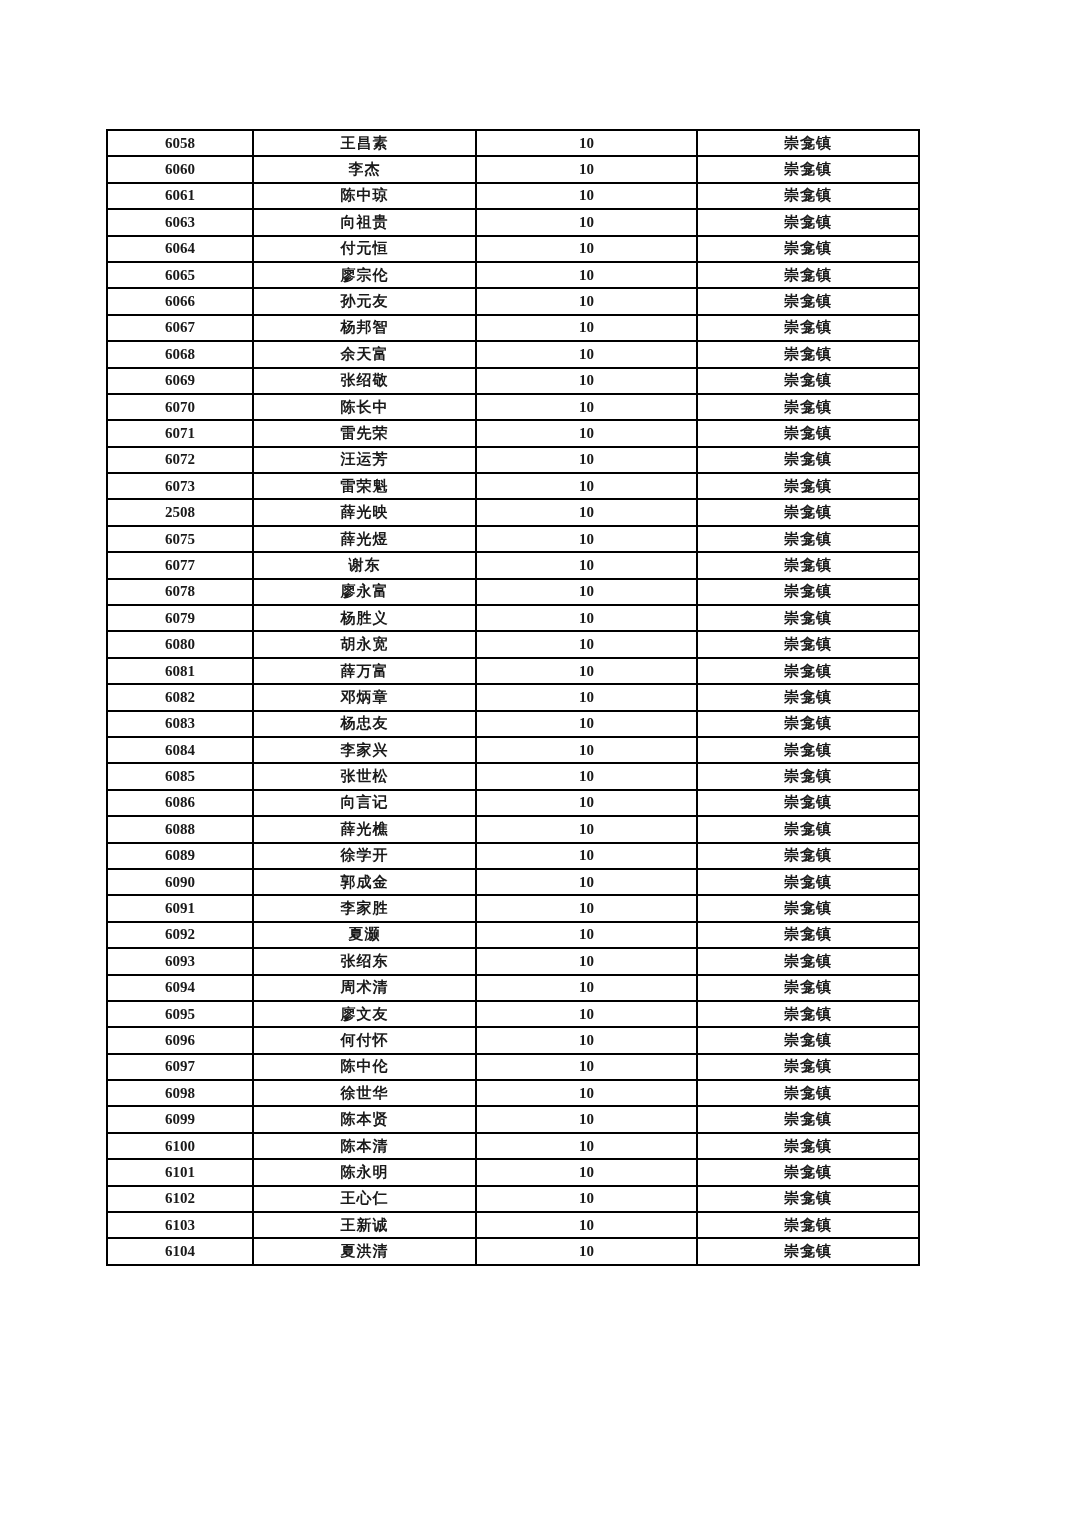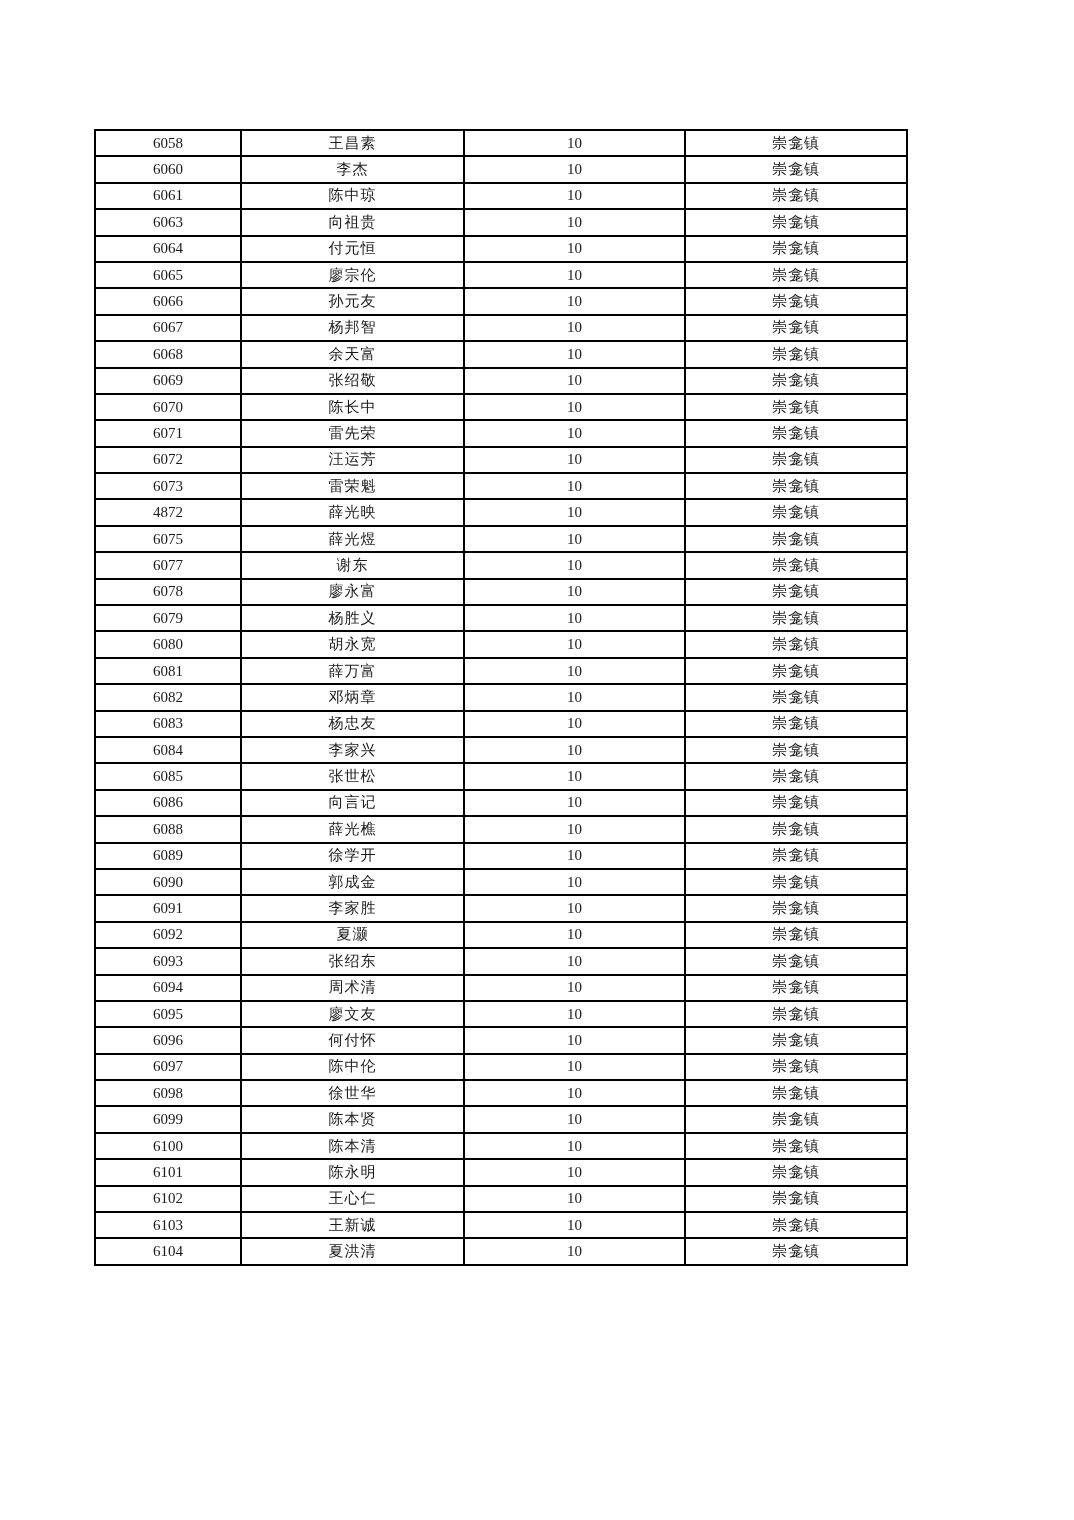--- a/index.html
+++ b/index.html
@@ -17,25 +17,26 @@
   .page {
     position: absolute;
     left: 0;
     top: 0;
     width: 1074px;
     height: 1520px;
     background: #ffffff;
   }
   table.roster {
     position: absolute;
-    left: 94px;
+    left: 106px;
     top: 129px;
     width: 812px;
     border-collapse: collapse;
     table-layout: fixed;
+    font-weight: bold;
   }
   table.roster td {
     border: 2px solid #000000;
     height: 24.4px;
     padding: 0;
     text-align: center;
     vertical-align: middle;
     font-size: 15px;
     line-height: 1;
     color: #1a1a1a;
@@ -137,21 +138,21 @@
           <td class="cell-amount">10</td>
           <td class="cell-town">崇龛镇</td>
         </tr>
         <tr>
           <td class="cell-id">6073</td>
           <td class="cell-name">雷荣魁</td>
           <td class="cell-amount">10</td>
           <td class="cell-town">崇龛镇</td>
         </tr>
         <tr>
-          <td class="cell-id">4872</td>
+          <td class="cell-id">2508</td>
           <td class="cell-name">薛光映</td>
           <td class="cell-amount">10</td>
           <td class="cell-town">崇龛镇</td>
         </tr>
         <tr>
           <td class="cell-id">6075</td>
           <td class="cell-name">薛光煜</td>
           <td class="cell-amount">10</td>
           <td class="cell-town">崇龛镇</td>
         </tr>

